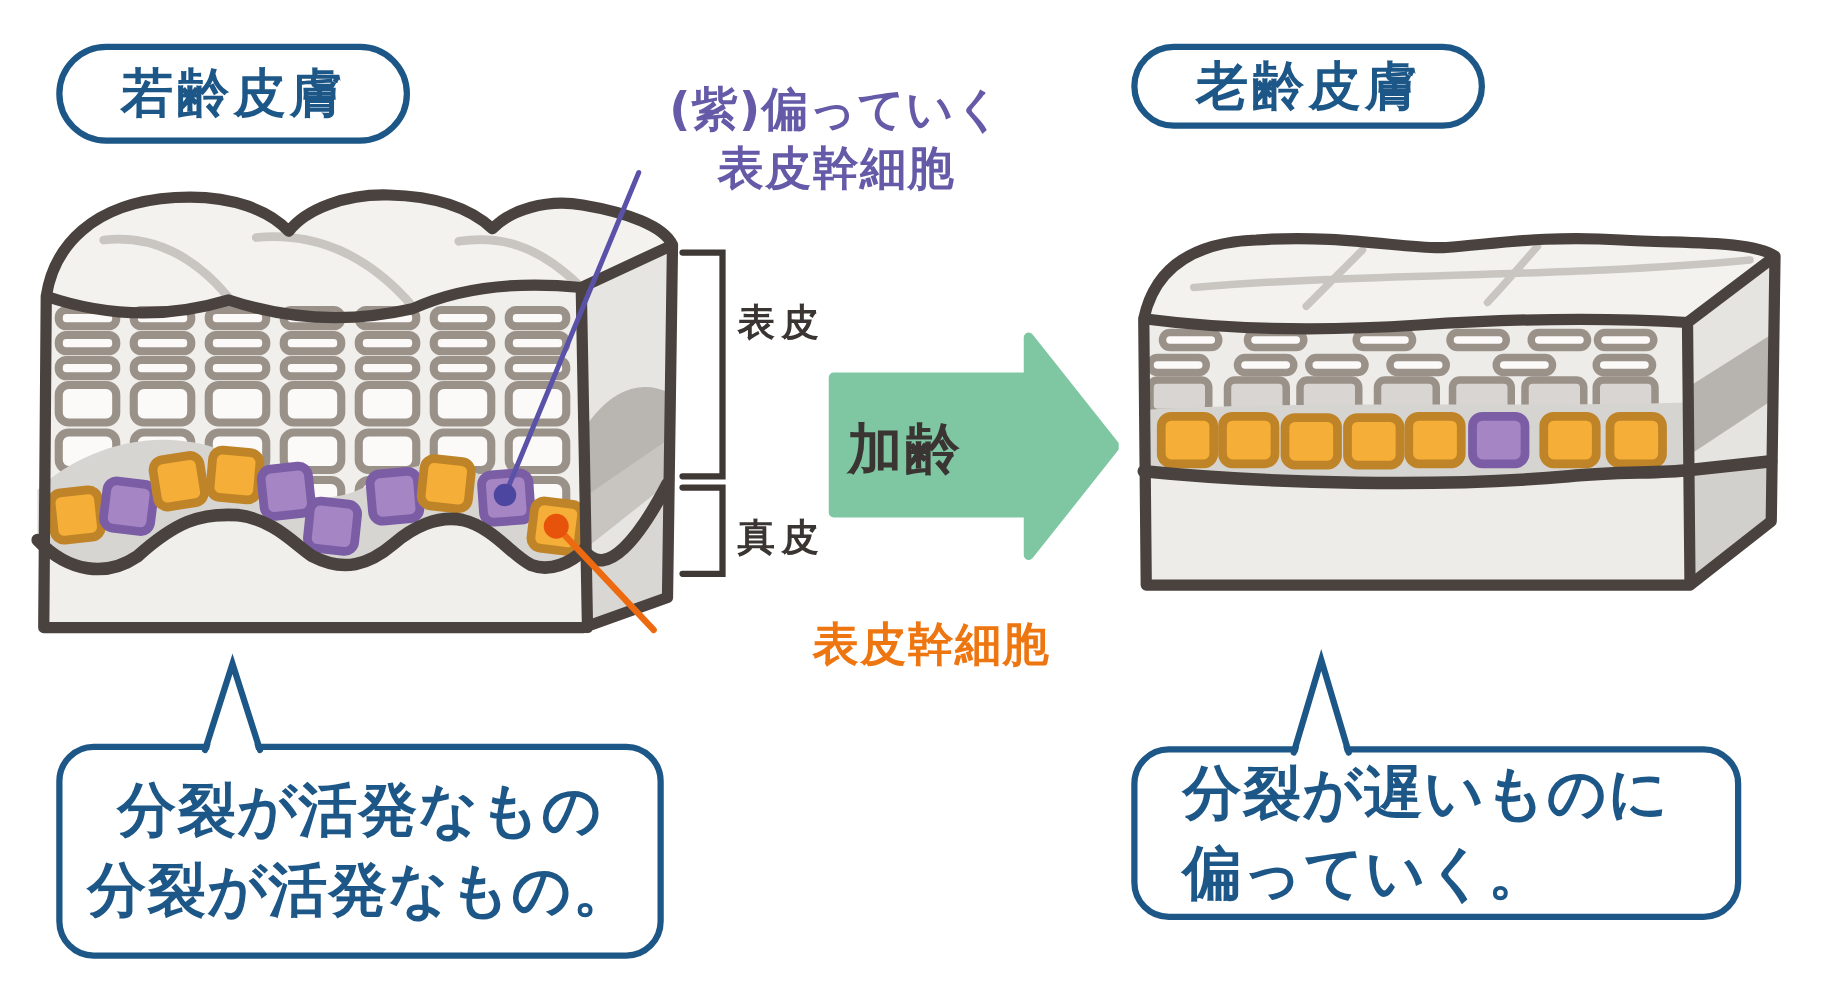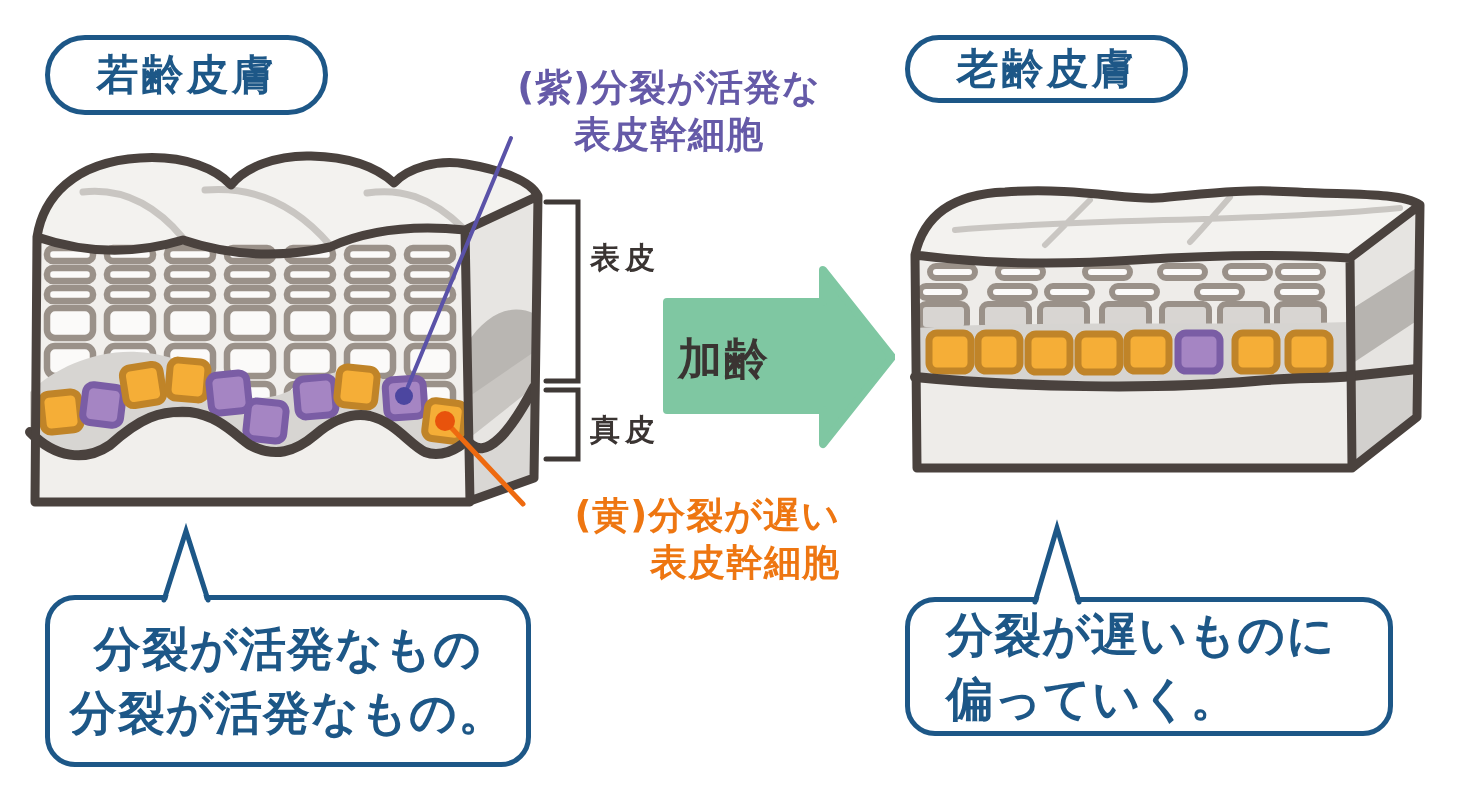--- a/index.html
+++ b/index.html
@@ -172,23 +172,22 @@
     <path fill="none" stroke-width="5" stroke-linecap="round" style="stroke:var(--connector-orange);" d="M445,421 L523,504"></path>
     <circle cx="445" cy="421" r="10" style="fill:var(--orange-dot);"></circle>
 
     <path d="M166,604 L186,532 L206,604 Z" fill="#ffffff"></path>
     <path d="M164,600 L186,531 L208,600" fill="none" stroke-width="5" stroke-linecap="round" style="stroke:var(--blue);"></path>
     <path d="M1037,606 L1057,530 L1077,606 Z" fill="#ffffff"></path>
     <path d="M1035,602 L1057,528 L1079,602" fill="none" stroke-width="5" stroke-linecap="round" style="stroke:var(--blue);"></path>
   </svg>
 
   <div class="abs annotation purple" style="left:480px;top:64px;width:378px;">
-    <div>(紫)分裂が活発な</div>
+    <div>(紫)偏っていく</div>
     <div>表皮幹細胞</div>
   </div>
   <div class="abs annotation orange" style="left:520px;top:492px;width:320px;">
-    <div>(黄)分裂が遅い</div>
     <div>表皮幹細胞</div>
   </div>
   <div class="abs layer-label" style="left:590px;top:238px;">表皮</div>
   <div class="abs layer-label" style="left:590px;top:410px;">真皮</div>
 
 </div>
 
 </body></html>

